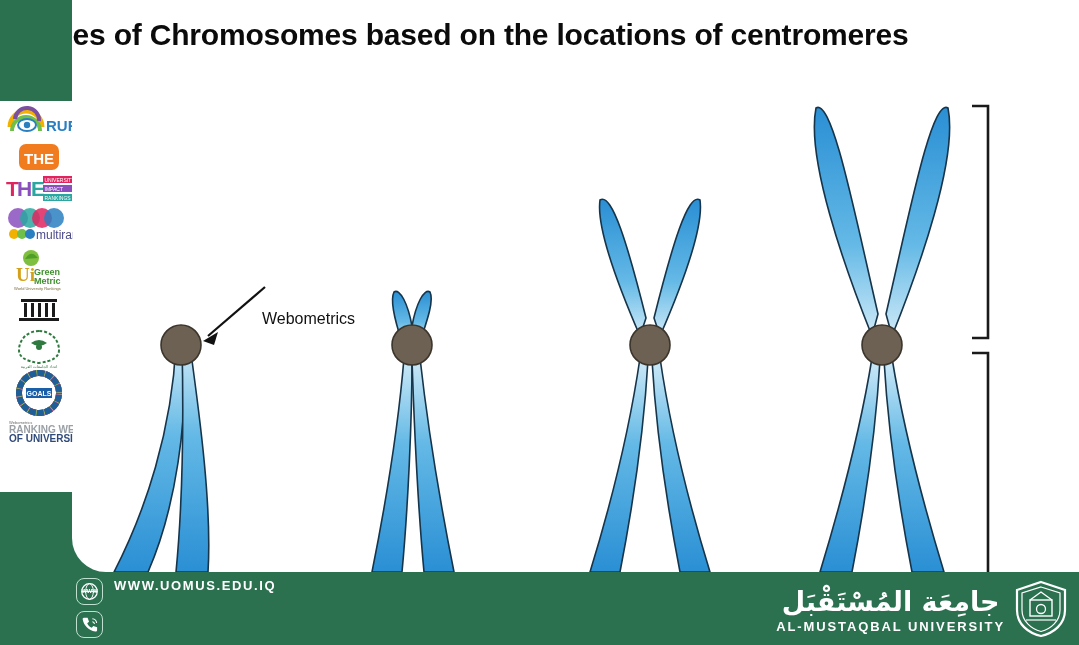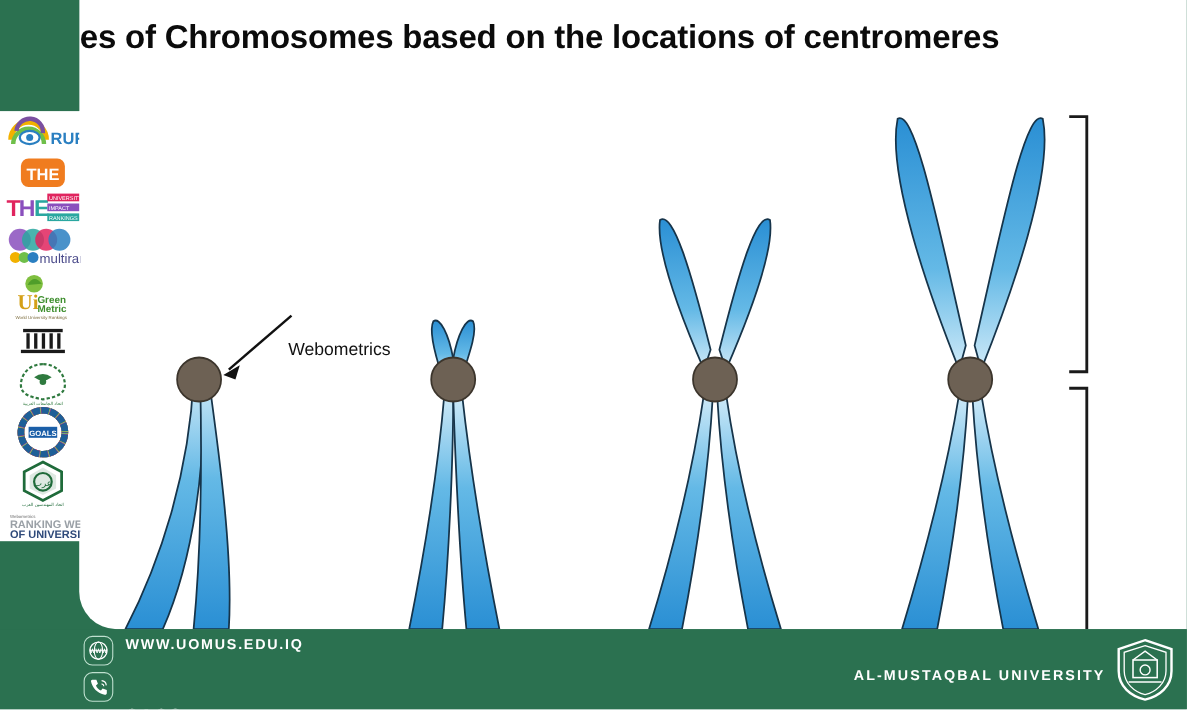--- a/index.html
+++ b/index.html
@@ -181,29 +181,20 @@
           <circle cx="28" cy="23" r="20" fill="none" stroke="#fcc30b" stroke-width="6" stroke-dasharray="7 1.2" stroke-dashoffset="32" opacity="0.85"></circle>
           <circle cx="28" cy="23" r="20" fill="none" stroke="#26bde2" stroke-width="6" stroke-dasharray="7 1.2" stroke-dashoffset="48" opacity="0.85"></circle>
           <circle cx="28" cy="23" r="20" fill="none" stroke="#dd1367" stroke-width="6" stroke-dasharray="7 1.2" stroke-dashoffset="64" opacity="0.85"></circle>
           <circle cx="28" cy="23" r="20" fill="none" stroke="#00689d" stroke-width="6" stroke-dasharray="7 1.2" stroke-dashoffset="80" opacity="0.85"></circle>
         </g>
         <rect x="15" y="18" width="26" height="10" fill="#1b5fa8"></rect>
         <text x="28" y="26" text-anchor="middle" font-family="Liberation Sans, sans-serif" font-size="7" font-weight="bold" fill="#ffffff">GOALS</text>
       </svg>
     </div>
 
-    <div class="badge">
-      <svg width="58" height="46" viewBox="0 0 58 46">
-        <path d="M29 3 L46 12 L46 29 L29 38 L12 29 L12 12 Z" fill="none" stroke="#1f6b3a" stroke-width="2.5"></path>
-        <path d="M29 8 L41 15 L41 27 L29 33 L17 27 L17 15 Z" fill="#1f6b3a" opacity="0.15"></path>
-        <circle cx="29" cy="21" r="8" fill="none" stroke="#1f6b3a" stroke-width="2"></circle>
-        <text x="29" y="25" text-anchor="middle" font-family="DejaVu Sans, sans-serif" font-size="8" fill="#1f6b3a">عرب</text>
-        <text x="29" y="43" text-anchor="middle" font-family="DejaVu Sans, sans-serif" font-size="4" fill="#1f6b3a">اتحاد المهندسين العرب</text>
-      </svg>
-    </div>
 
     <div class="badge">
       <svg width="68" height="26" viewBox="0 0 68 26">
         <text x="4" y="7" font-family="Liberation Sans, sans-serif" font-size="4" fill="#6b6b6b">Webometrics</text>
         <text x="4" y="16" font-family="Liberation Sans, sans-serif" font-size="10" font-weight="bold" fill="#9aa0a6">RANKING WEB</text>
         <text x="4" y="25" font-family="Liberation Sans, sans-serif" font-size="10" font-weight="bold" fill="#2f4a7a">OF UNIVERSITIES</text>
       </svg>
     </div>
 
   </div>
@@ -308,20 +299,21 @@
             <path d="M13 7 A2.6 2.6 0 0 1 15.2 9.4" fill="none" stroke="#ffffff" stroke-width="1.1"></path>
           </svg>
         </div>
         <div class="f-txt phone">6163</div>
       </div>
     </div>
 
 
     <div class="footer-right">
       <div class="brand-text">
+        <div class="brand-ar">جامِعَة المُسْتَقْبَل</div>
         <div class="brand-en">AL-MUSTAQBAL UNIVERSITY</div>
       </div>
       <div>
         <svg width="56" height="58" viewBox="0 0 56 58">
           <path d="M28 2 L52 10 L52 30 C52 44 41 53 28 56 C15 53 4 44 4 30 L4 10 Z" fill="#2b7150" stroke="#ffffff" stroke-width="2.2"></path>
           <path d="M28 7 L47 13 L47 30 C47 41 38 49 28 51.5 C18 49 9 41 9 30 L9 13 Z" fill="none" stroke="#ffffff" stroke-width="1.2"></path>
           <rect x="17" y="20" width="22" height="16" fill="none" stroke="#ffffff" stroke-width="1.4"></rect>
           <path d="M17 20 L28 12 L39 20" fill="none" stroke="#ffffff" stroke-width="1.4"></path>
           <circle cx="28" cy="29" r="4.5" fill="none" stroke="#ffffff" stroke-width="1.3"></circle>
           <line x1="13" y1="40" x2="43" y2="40" stroke="#ffffff" stroke-width="1.2"></line>

